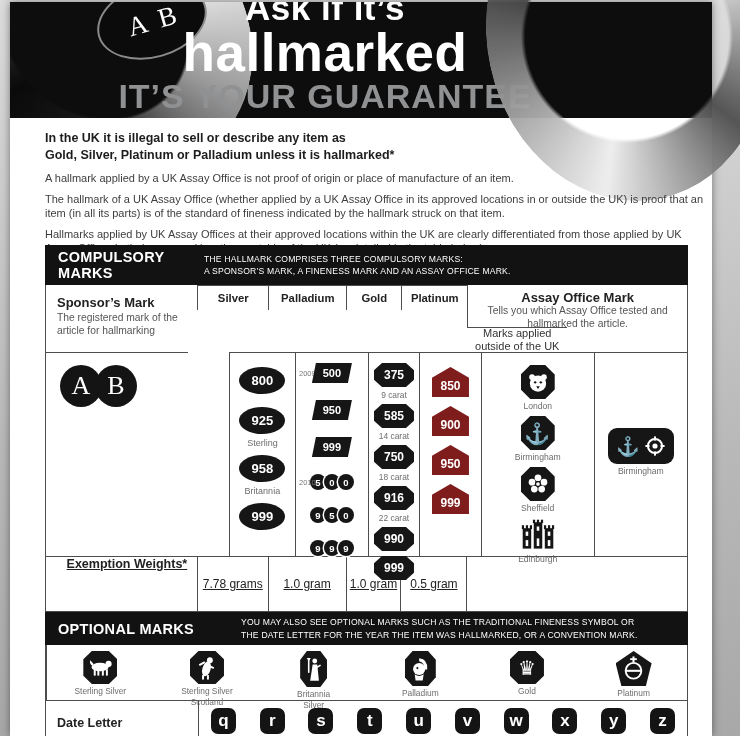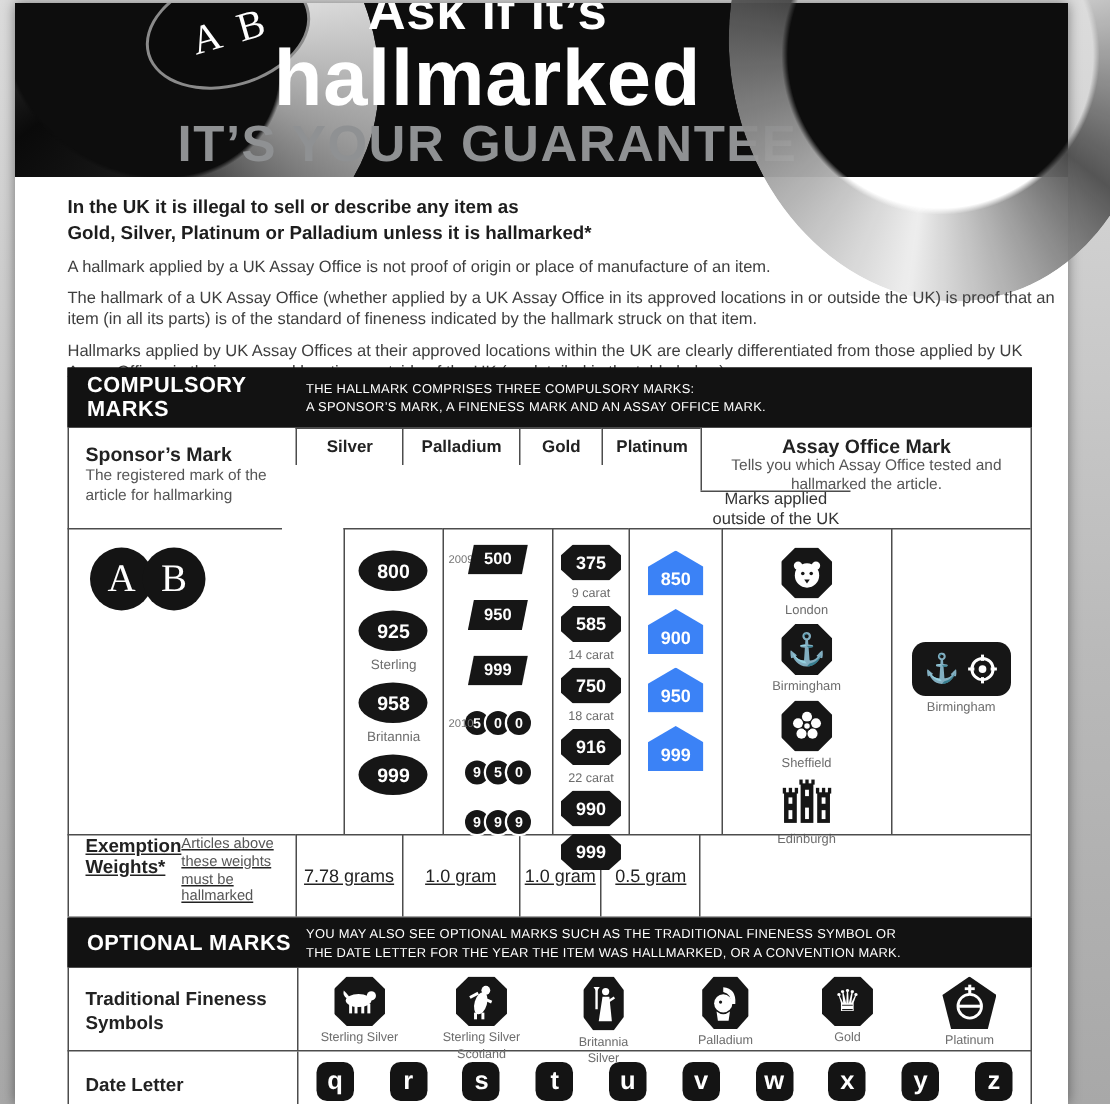--- a/index.html
+++ b/index.html
@@ -50,21 +50,21 @@
   .tbl { position:absolute; left:35px; top:243px; width:643px; z-index:2; font-size:11px; }
   .row { display:flex; }
   .cell { border-left:1px solid #4d4d4d; border-top:1px solid #4d4d4d; }
   .row .cell:first-child { }
   .c-sp{width:152px} .c-si{width:71px} .c-pd{width:78px} .c-au{width:55px} .c-pt{width:66px} .c-uk{width:121px} .c-out{width:100px}
 
   .banner { background:#121212; color:#fff; display:flex; align-items:center; border:1px solid #121212; }
   .banner .b-title { width:158px; padding-left:12px; font-size:14.5px; font-weight:bold; letter-spacing:.3px; flex:none; }
   .banner .b-text { font-size:8.6px; line-height:1.45; letter-spacing:.2px; }
   .banner-compulsory { height:40px; }
-  .banner-optional { height:33px; }
+  .banner-optional { height:33px;gap:37px; }
 
   .hdr-row { display:flex; border-left:1px solid #4d4d4d; border-right:1px solid #4d4d4d; }
   .sponsor-hd { width:152px; height:67px; padding:10px 10px 0 11px; }
   .sponsor-hd .t { font-size:13px; font-weight:bold; margin-bottom:2px; }
   .hd-desc { font-size:10.3px; color:#555; line-height:1.25; }
   .group { display:flex; flex-direction:column; }
   .group-top { height:42px; text-align:center; padding-top:5px; border-left:1px solid #4d4d4d; }
   .group-top .t { font-size:13px; font-weight:bold; }
   .sub-row { display:flex; height:25px; }
   .sub-cell { display:flex; align-items:center; justify-content:center; text-align:center; font-weight:bold; font-size:11.3px; border-left:1px solid #4d4d4d; border-top:1px solid #4d4d4d; }
@@ -96,21 +96,21 @@
   .circ-mark { display:flex; }
   .pd-circle { width:16px; height:16px; border-radius:50%; background:#161616; color:#fff; font-size:9.5px; font-weight:bold;
     display:flex; align-items:center; justify-content:center; box-shadow:0 0 0 1.5px #fff; }
   .pd-circle + .pd-circle { margin-left:-2px; }
 
   .oct-mark { width:40px; height:24px; flex:none; background:#161616; color:#fff; font-size:12px; font-weight:bold;
     display:flex; align-items:center; justify-content:center; margin-bottom:5px;
     clip-path:polygon(20% 0,80% 0,100% 30%,100% 70%,80% 100%,20% 100%,0 70%,0 30%); }
   .oct-sub { font-size:8.4px; color:#6d6d6d; margin:-2px 0 4px; }
 
-  .house-mark { width:37px; height:30px; flex:none; background:#3b82f6; color:#fff; font-size:12px; font-weight:bold;
+  .house-mark { width:37px; height:30px; flex:none; background:#7f1d1d; color:#fff; font-size:12px; font-weight:bold;
     display:flex; align-items:flex-end; justify-content:center; padding-bottom:4px; margin-bottom:9px;
     clip-path:polygon(50% 0,100% 36%,100% 100%,0 100%,0 36%); }
 
   
   .office { display:flex; flex-direction:column; align-items:center; margin-bottom:5px; flex:none; }
   .office-icon { width:34px; height:34px; background:#161616; color:#fff; display:flex; align-items:center; justify-content:center;
     clip-path:polygon(28% 0,72% 0,100% 28%,100% 72%,72% 100%,28% 100%,0 72%,0 28%); }
   .office-icon svg { width:26px; height:26px; }
   .office-icon .glyph { font-size:21px; line-height:1; }
   .office-icon.castle-icon { background:transparent; clip-path:none; }
@@ -362,42 +362,37 @@
               </svg>
             </div>
             <div class="office-label">Birmingham</div>
           </div>
         </div>
     </div>
 
     <div class="row exm-row">
       <div class="cell c-sp exm-left">
         <div class="exm-title">Exemption Weights*</div>
-        <div class="exm-desc">Articles above these weights must be hallmarked</div>
       </div>
       <div class="cell c-si exm-val">7.78 grams</div>
       <div class="cell c-pd exm-val">1.0 gram</div>
       <div class="cell c-au exm-val">1.0 gram</div>
       <div class="cell c-pt exm-val">0.5 gram</div>
       <div class="cell exm-val" style="width:221px"></div>
     </div>
 
     <div class="banner banner-optional">
       <div class="b-title">OPTIONAL MARKS</div>
       <div class="b-text">
         <span>YOU MAY ALSO SEE OPTIONAL MARKS SUCH AS THE TRADITIONAL FINENESS SYMBOL OR</span><br>
         <span>THE DATE LETTER FOR THE YEAR THE ITEM WAS HALLMARKED, OR A CONVENTION MARK.</span>
       </div>
     </div>
 
     <div class="opt-row trad-row">
-      <div class="opt-left">
-        <span>Traditional Fineness</span><br>
-        <span>Symbols</span>
-      </div>
       <div class="opt-main trad-main" id="trad-symbols">
           <div class="tsym">
             <div class="tsym-icon lion-passant-icon">
               <svg viewBox="0 0 30 24">
                 <g fill="#fff">
                   <ellipse cx="14.5" cy="11.5" rx="9.5" ry="4.8"></ellipse>
                   <circle cx="24" cy="8" r="3.4"></circle>
                   <rect x="7.5" y="14" width="2.2" height="7"></rect>
                   <rect x="11.5" y="15" width="2.2" height="6"></rect>
                   <rect x="16.5" y="15" width="2.2" height="6"></rect>

